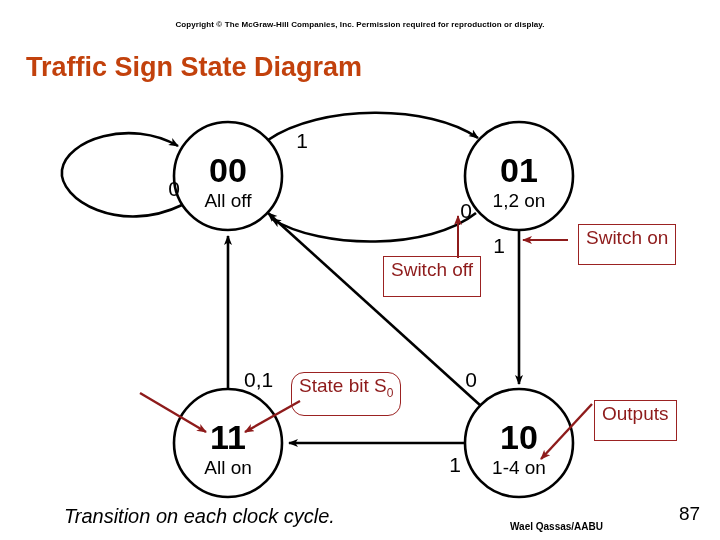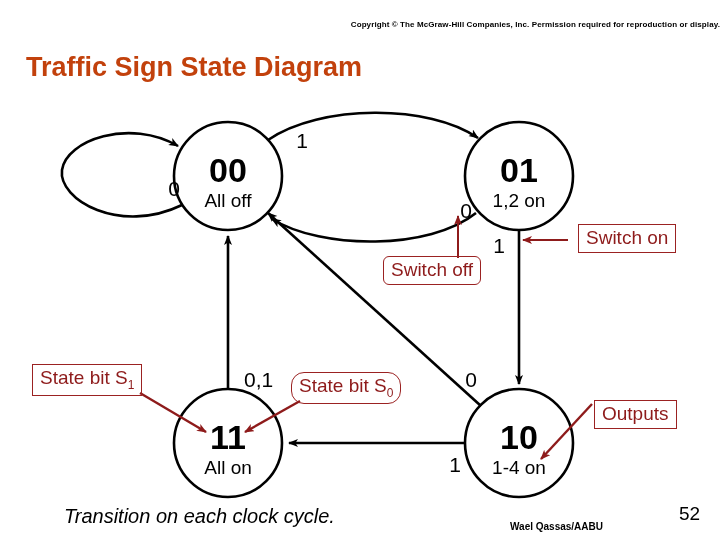--- a/index.html
+++ b/index.html
@@ -19,21 +19,21 @@
     position: absolute;
     inset: 0;
     width: 720px;
     height: 540px;
   }
   .copyright {
     position: absolute;
     top: 20px;
     left: 0;
     width: 720px;
-    text-align: right;
+    text-align: center;
     font-size: 8px;
     font-weight: bold;
     letter-spacing: 0.1px;
     color: #000000;
     white-space: nowrap;
   }
   .slide-title {
     position: absolute;
     top: 52px;
     left: 26px;
@@ -67,21 +67,21 @@
     font-size: 21px;
     fill: #000000;
   }
   .callout {
     position: absolute;
     border: 1.4px solid #9B2222;
     color: #8E1B1B;
     background: transparent;
     font-size: 19px;
     line-height: 1.05;
-    padding: 3px 7px 4px 7px;
+    padding: 3px 7px 16px 7px;
     white-space: nowrap;
   }
   .callout sub {
     font-size: 12px;
   }
   .footer-note {
     position: absolute;
     left: 36px;
     top: 505px;
     font-size: 20px;
@@ -200,33 +200,30 @@
     </g>
     <g>
       <path d="M 592 404 L 541 459" fill="none" stroke="#8E1B1B" stroke-width="2.4" marker-end="url(#arrowRed)"></path>
     </g>
   </svg>
 
   <div class="callout" style="left:578px; top:224px;">
     <span>Switch on</span>
   </div>
 
-  <div class="callout" style="left:383px; top:256px;border-radius:6px;">
+  <div class="callout" style="left:383px; top:256px;">
     <span>Switch off</span>
   </div>
 
-  <div class="callout" style="left:32px; top:364px;">
-    <span>State bit S</span><sub>1</sub>
-  </div>
 
   <div class="callout" style="left:291px; top:372px;border-radius:13px;">
     <span>State bit S</span><sub>0</sub>
   </div>
 
   <div class="callout" style="left:594px; top:400px;">
     <span>Outputs</span>
   </div>
 
   <div class="footer-note">Transition on each clock cycle.</div>
   <div class="footer-author">Wael Qassas/AABU</div>
-  <div class="footer-page">52</div>
+  <div class="footer-page">87</div>
 
 </div>
 
 </body></html>

